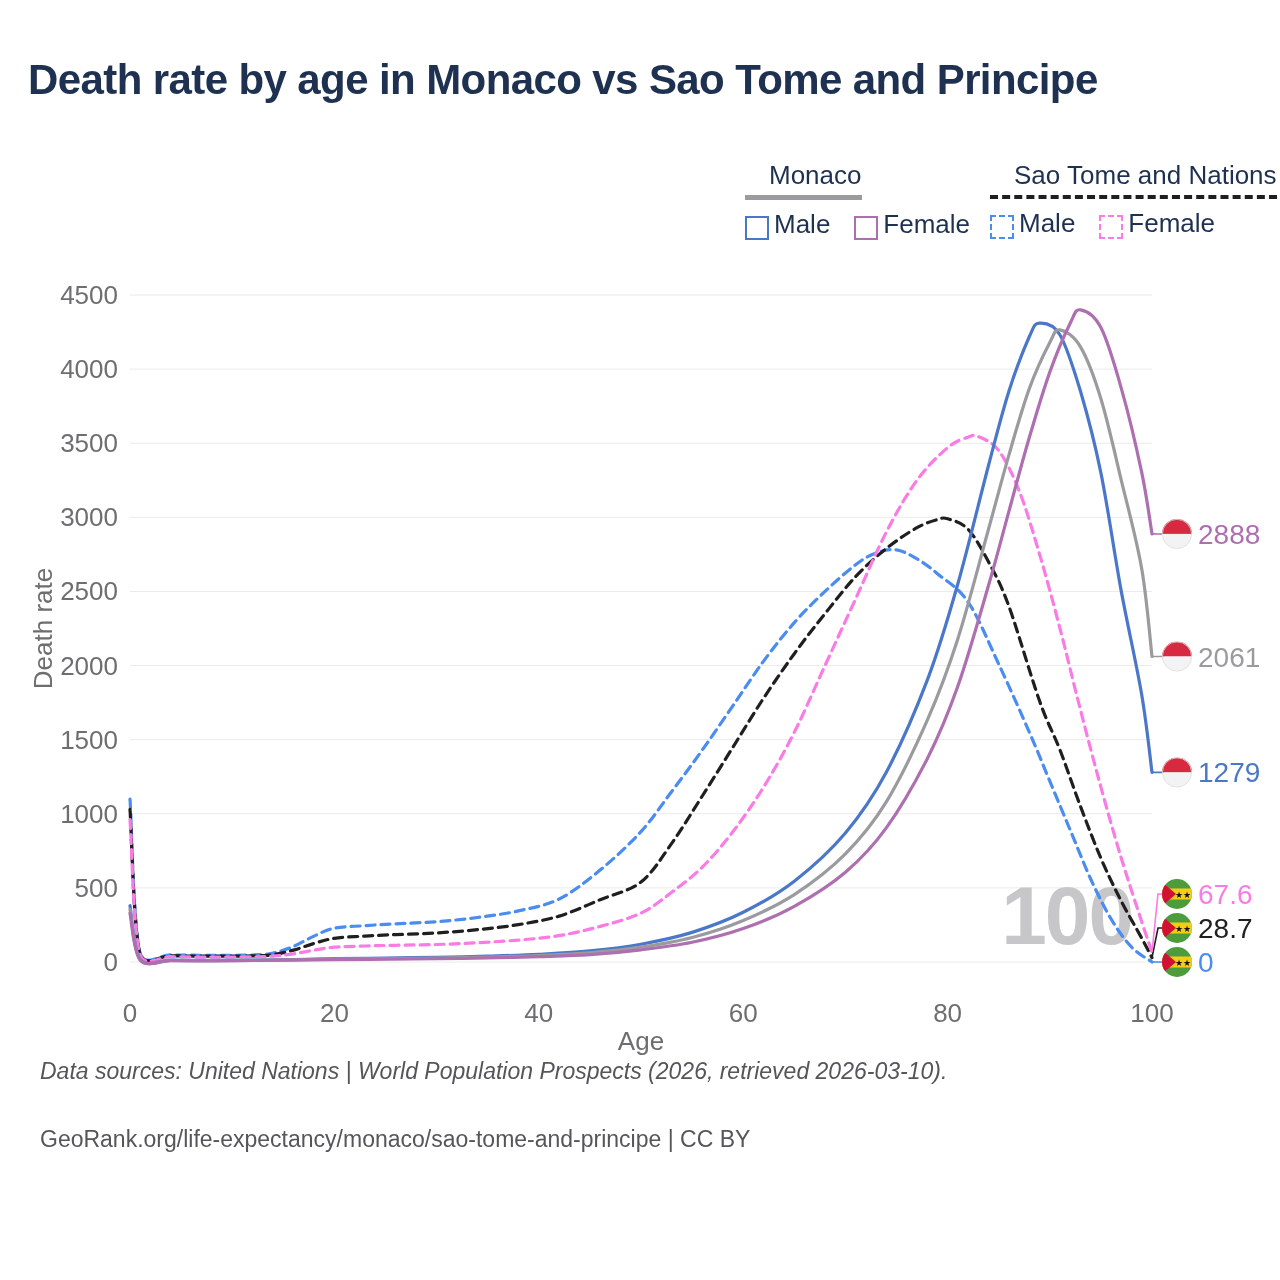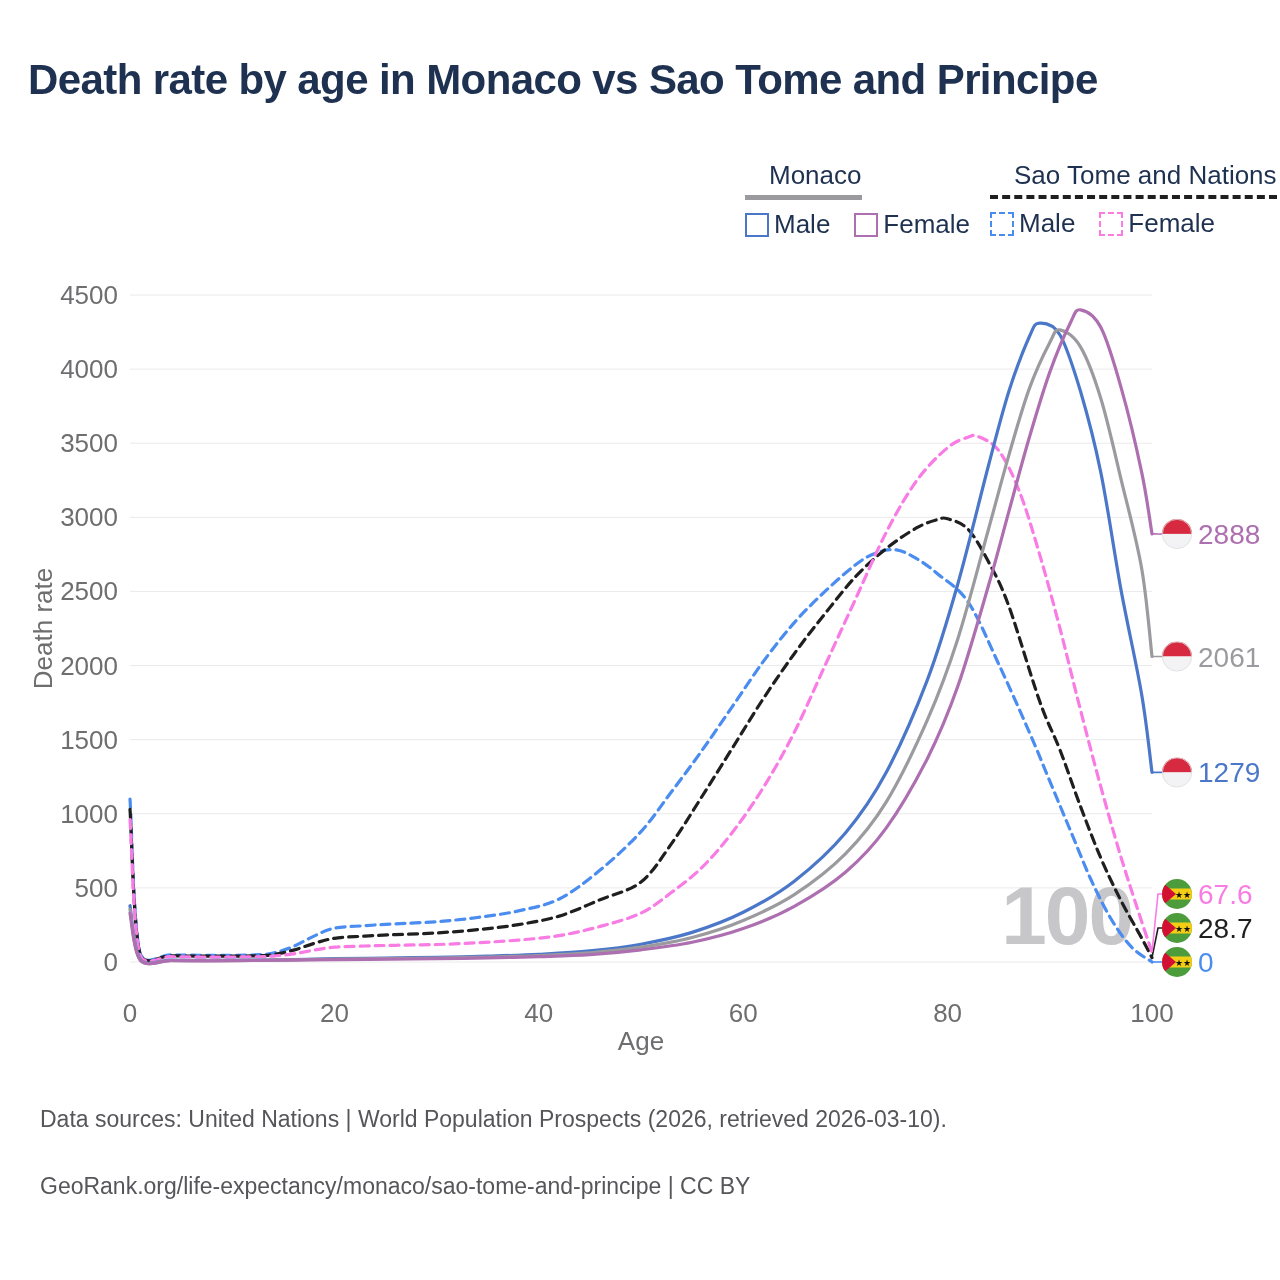--- a/index.html
+++ b/index.html
@@ -8,26 +8,26 @@
   #plot{position:absolute;left:0;top:0;width:1280px;height:1280px;}
   .page-title{position:absolute;left:28px;top:56px;margin:0;font-size:42px;font-weight:bold;
         color:#1E3150;letter-spacing:-0.6px;white-space:nowrap;}
   .legend-group{position:absolute;top:160px;}
   #lg0{left:745px;}
   #lg1{left:990px;}
   .name-wrap{display:inline-block;}
   .legend-group-name{display:block;font-size:26px;color:#1E3150;padding-bottom:4px;white-space:nowrap;margin-left:24px;}
   .uline{height:0;border-top:5px solid #9B9B9F;}
   .legend-items{display:flex;gap:24px;margin-top:9px;}
-  .legend-item{display:flex;align-items:center;cursor:pointer;}
+  .legend-item{display:flex;align-items:flex-end;cursor:pointer;}
   .swatch{width:24px;height:24px;border:2.5px solid #888;margin-right:5px;box-sizing:border-box;background:#fff;}
   .legend-label{font-size:26px;color:#1E3150;}
   .footer-line{position:absolute;left:40px;font-size:23px;color:#56565A;white-space:nowrap;}
-  #footer1{top:1106px;}
-  #footer2{top:1173px;}
+  #footer1{top:1058px;font-style:italic;}
+  #footer2{top:1126px;}
   .tick{font-family:"Liberation Sans",sans-serif;font-size:26px;fill:#6E6E70;}
   .watermark{font-family:"Liberation Sans",sans-serif;font-size:82px;font-weight:bold;
         fill:#C7C7C9;letter-spacing:-2px;}
   .end-label{font-family:"Liberation Sans",sans-serif;font-size:28px;}
   .stars{font-family:"Liberation Sans",sans-serif;font-size:9px;fill:#111;}
 </style>
 </head>
 <body>
 
 <div class="page">

